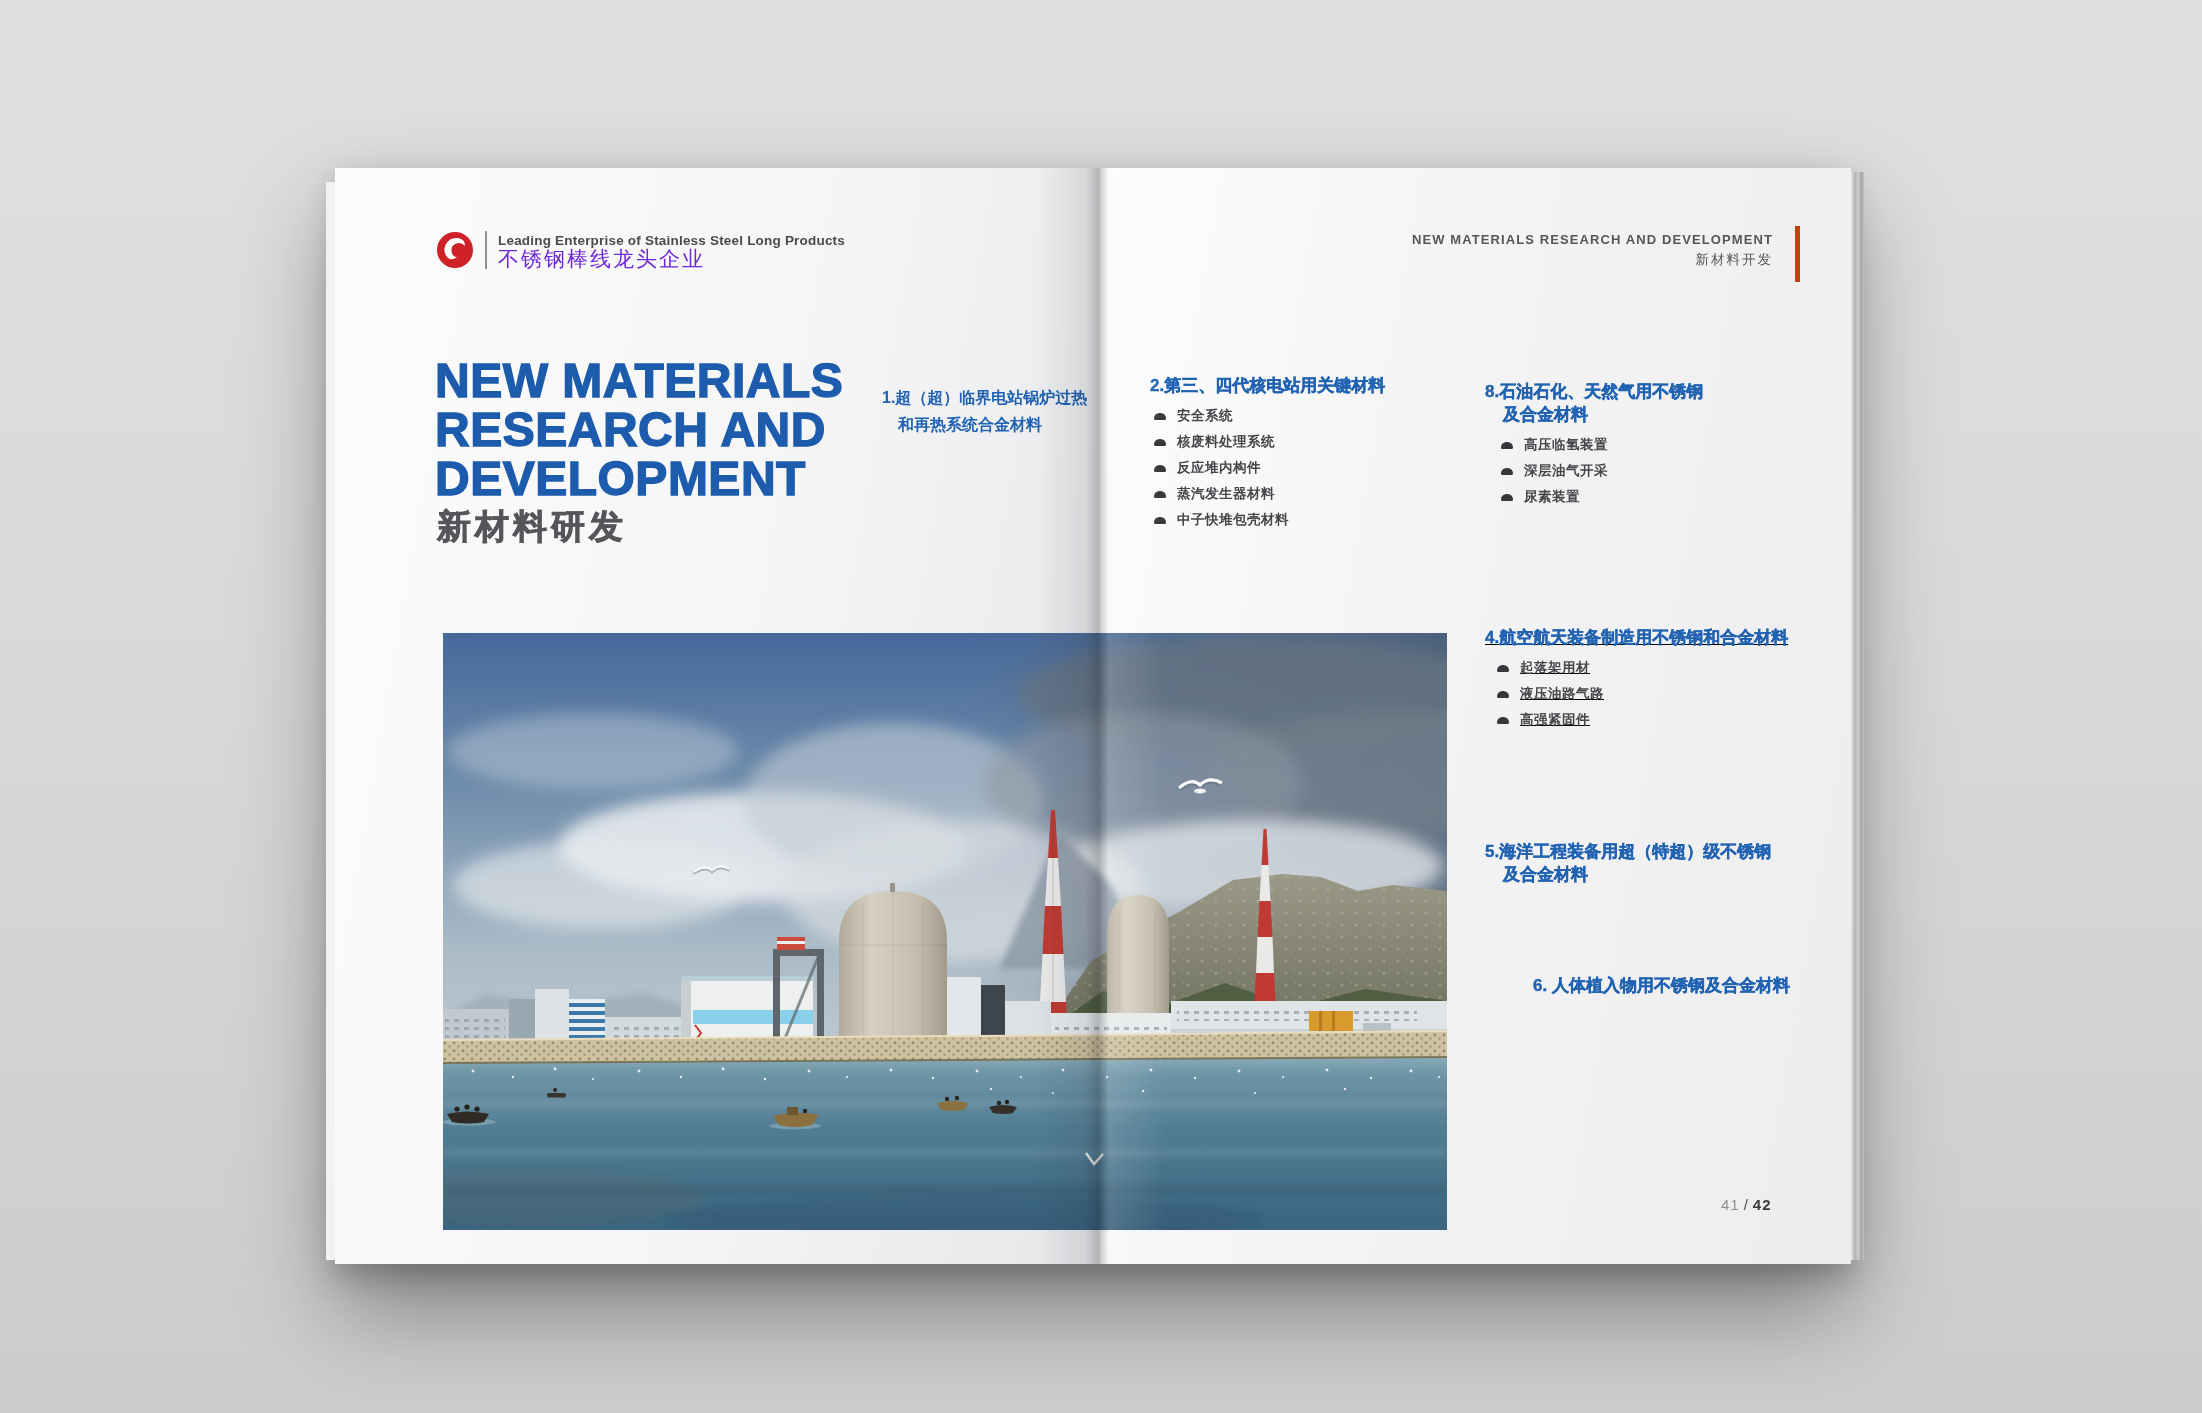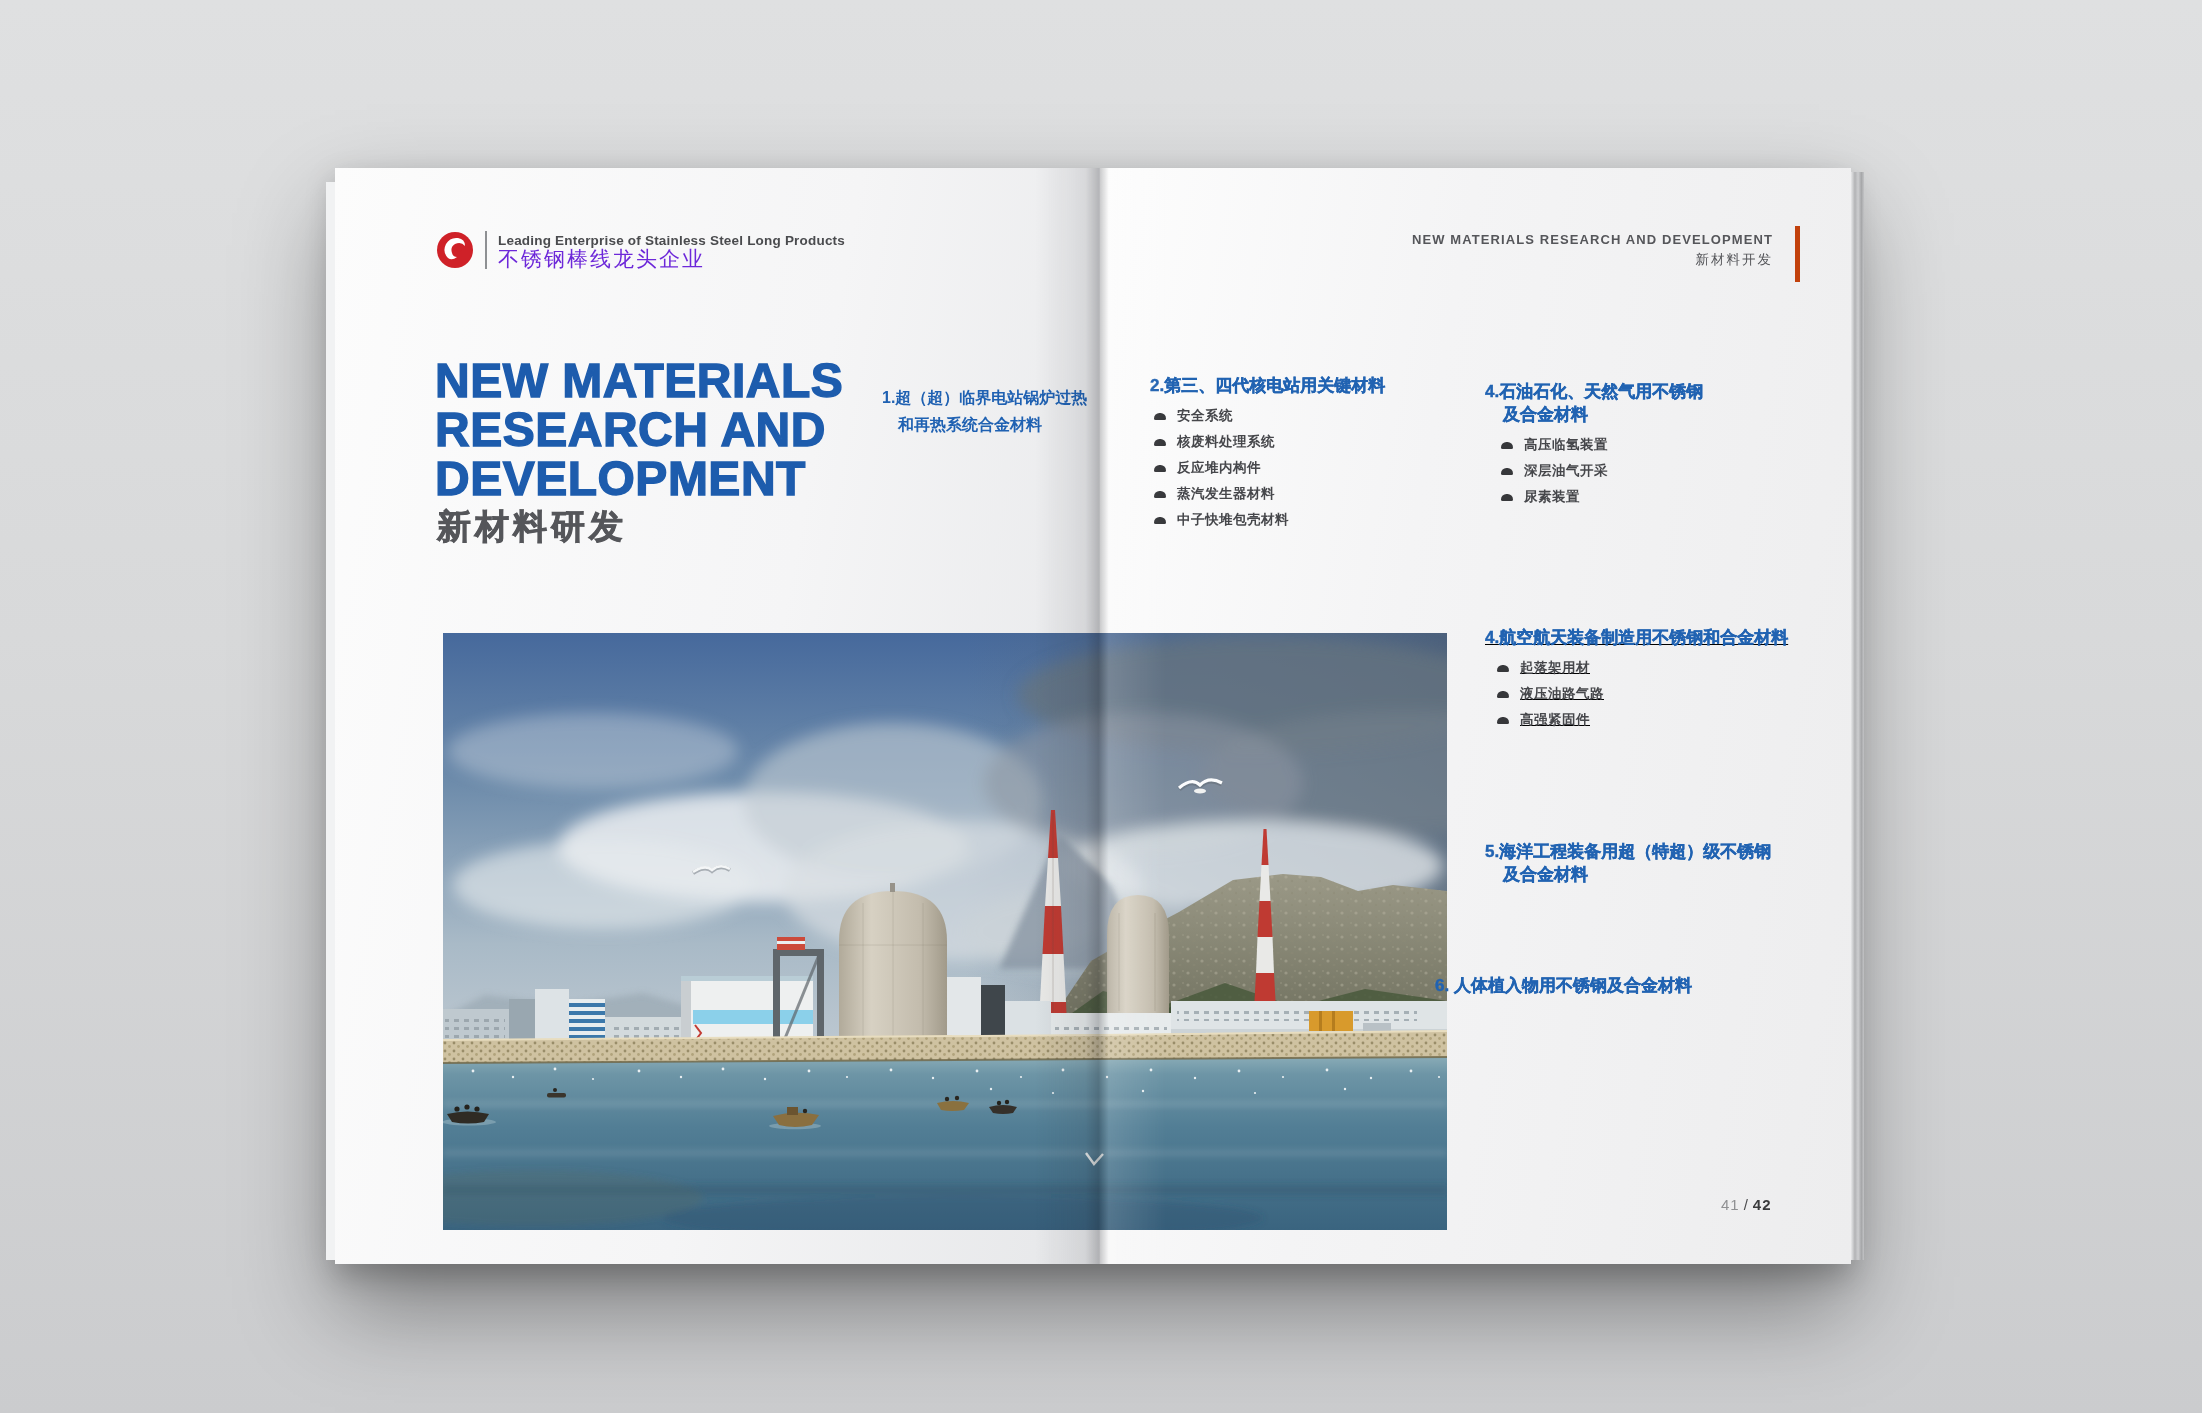--- a/index.html
+++ b/index.html
@@ -46,21 +46,21 @@
   .sec-title{color:#2163b2;font-size:17px;font-weight:bold;line-height:23px;-webkit-text-stroke:.4px #2163b2;}
   .sec-title .l2{padding-left:18px;}
   .bullets{margin:0;padding:0;list-style:none;}
   .bullets li{display:flex;align-items:center;gap:11px;margin-top:12px;height:14px;
     color:#46474b;font-size:13.5px;font-weight:bold;letter-spacing:.5px;}
   .mound{width:12px;height:7px;border-radius:7px 7px 2px 2px;background:#36373a;flex:0 0 auto;}
   .sec2{left:815px;top:206px;}  .sec2 .bullets{padding-left:4px;margin-top:12px;}
   .sec3{left:1150px;top:212px;} .sec3 .bullets{padding-left:16px;margin-top:4px;}
   .sec4{left:1150px;top:458px;text-decoration:underline;} .sec4 .bullets{padding-left:12px;margin-top:4px;}
   .sec5{left:1150px;top:672px;}
-  .sec6{left:1100px;top:806px;}
+  .sec6{left:1198px;top:806px;}
   
   .pageno{position:absolute;left:1386px;top:1028px;z-index:10;font-size:15px;letter-spacing:1px;}
   .pageno .cur{color:#8f9092;}
   .pageno .sep{color:#4b4c4e;margin:0 4px;}
   .pageno .tot{color:#3a3b3d;font-weight:bold;text-align:right;}
   
   .photo{position:absolute;left:108px;top:465px;width:1004px;height:597px;z-index:5;overflow:hidden;}
   .photo svg{display:block;}
 </style>
 </head>
@@ -124,21 +124,21 @@
         </li>
       <li>
           <span class="mound"></span>
           <span>中子快堆包壳材料</span>
         </li>
     </ul>
   </div>
 
   <div class="section sec3">
     <div class="sec-title">
-      <div>4.石油石化、天然气用不锈钢</div>
+      <div>8.石油石化、天然气用不锈钢</div>
       <div class="l2">及合金材料</div>
     </div>
     <ul class="bullets">
       <li>
           <span class="mound"></span>
           <span>高压临氢装置</span>
         </li>
       <li>
           <span class="mound"></span>
           <span>深层油气开采</span>

